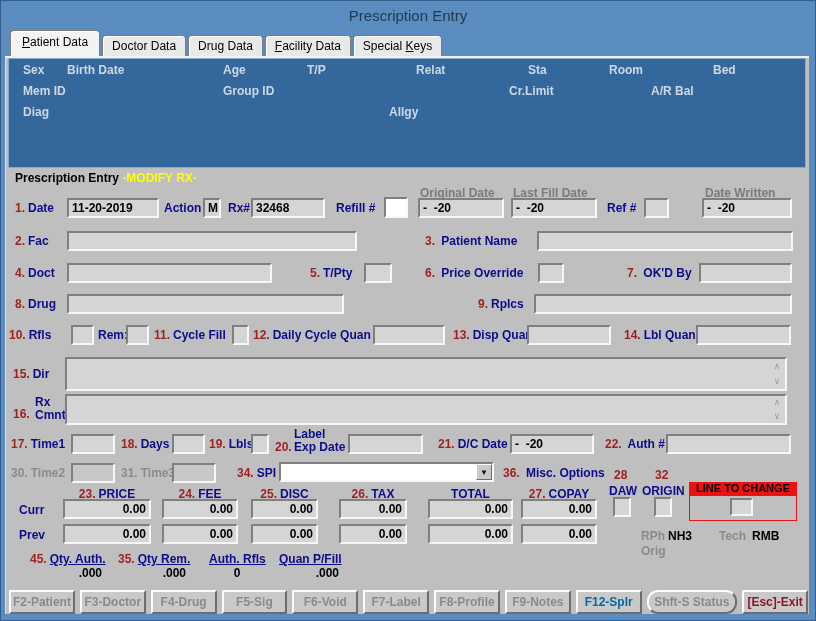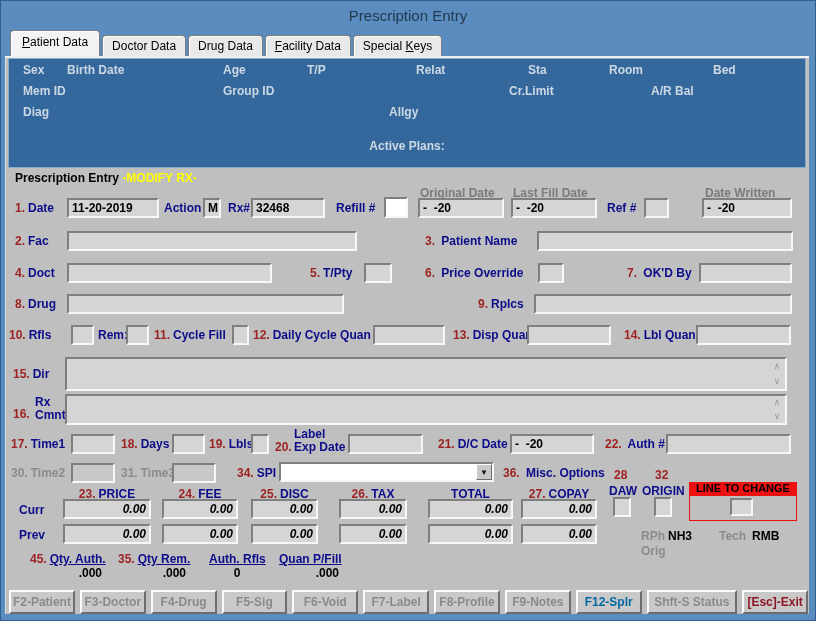--- a/index.html
+++ b/index.html
@@ -27,37 +27,37 @@
   .rnum{position:absolute;font-weight:bold;font-size:12px;color:#9e2222;}
   .gtxt{position:absolute;font-weight:bold;font-size:12px;color:#8b8b8b;}
   .btxt{position:absolute;font-weight:bold;font-size:12px;color:#000;}
   .sechead{position:absolute;font-weight:bold;font-size:12px;color:#000;white-space:pre;}
   .mode{color:#ffff00;}
   .fld{position:absolute;height:20px;box-sizing:border-box;background:#d5d5d5;border:2px solid;
     border-color:#7f7f7f #f7f7f7 #f7f7f7 #7f7f7f;font-weight:bold;font-size:12px;color:#000;
     line-height:16px;padding:0 3px;white-space:pre;overflow:hidden;}
   .fld.white{background:#ffffff;}
   .fld.center{text-align:left;}
-  .fld.right{text-align:right;font-style:italic;}
+  .fld.right{text-align:right;}
   .fld.dis{background:#c8c8c8;}
   .ta{position:absolute;box-sizing:border-box;background:#d5d5d5;border:2px solid;
     border-color:#7f7f7f #f7f7f7 #f7f7f7 #7f7f7f;}
   .arr{position:absolute;right:2px;font-size:9px;color:#9a9a9a;line-height:9px;width:12px;text-align:center;}
   .combo{position:absolute;box-sizing:border-box;height:20px;background:#ffffff;border:2px solid;
     border-color:#7f7f7f #f7f7f7 #f7f7f7 #7f7f7f;}
   .cbtn{position:absolute;right:0;top:0;width:16px;height:16px;background:#c9c9c9;border:1px solid;
     border-color:#ffffff #6d6d6d #6d6d6d #ffffff;text-align:center;font-size:8px;line-height:15px;color:#111;box-sizing:border-box;}
   .ltc-head{position:absolute;background:#ee1111;color:#000;font-weight:bold;font-size:11px;text-align:center;line-height:13px;}
   .ltc-box{position:absolute;border:1px solid #ee1111;box-sizing:border-box;}
   .btnrow{position:absolute;left:8px;top:589px;width:799px;height:24px;display:flex;gap:5px;}
   .btn{flex:1;background:#c9c9c9;border:2px solid;border-color:#fbfbfb #6d6d6d #6d6d6d #fbfbfb;
     font-family:inherit;font-weight:bold;font-size:12px;color:#8a8a8a;padding:0;white-space:nowrap;cursor:pointer;}
   .btn.en{color:#0369a1;}
   .btn.exit{color:#8c1626;}
-  .btn.wide{flex:1.4;}
+  .btn.wide{flex:1.4;border-radius:11px;}
 </style>
 </head>
 <body>
 
 <div class="window">
 
   <div class="titlebar">Prescription Entry</div>
 
   <div class="content"></div>
 
@@ -77,21 +77,20 @@
   <span class="plab" style="left:415px;top:62px">Relat</span>
   <span class="plab" style="left:527px;top:62px">Sta</span>
   <span class="plab" style="left:608px;top:62px">Room</span>
   <span class="plab" style="left:712px;top:62px">Bed</span>
   <span class="plab" style="left:22px;top:83px">Mem ID</span>
   <span class="plab" style="left:222px;top:83px">Group ID</span>
   <span class="plab" style="left:508px;top:83px">Cr.Limit</span>
   <span class="plab" style="left:650px;top:83px">A/R Bal</span>
   <span class="plab" style="left:22px;top:104px">Diag</span>
   <span class="plab" style="left:388px;top:104px">Allgy</span>
-  <span class="plab" style="left:7px;top:138px;width:798px;text-align:center">Active Plans:</span>
 
   <span class="sechead" style="left:14px;top:170px"><span>Prescription Entry</span> <span class="mode">-MODIFY RX-</span></span>
 
   <span class="lab" style="left:14px;top:200px"><span class="n">1.</span><span class="t">Date</span></span>
   <div class="fld" style="left:66px;top:197px;width:92px"><span>11-20-2019</span></div>
   <span class="lab" style="left:163px;top:200px"><span class="t">Action</span></span>
   <div class="fld" style="left:202px;top:197px;width:18px"><span>M</span></div>
   <span class="lab" style="left:227px;top:200px"><span class="t">Rx#</span></span>
   <div class="fld" style="left:250px;top:197px;width:74px"><span>32468</span></div>
   <span class="lab" style="left:335px;top:200px"><span class="t">Refill #</span></span>

